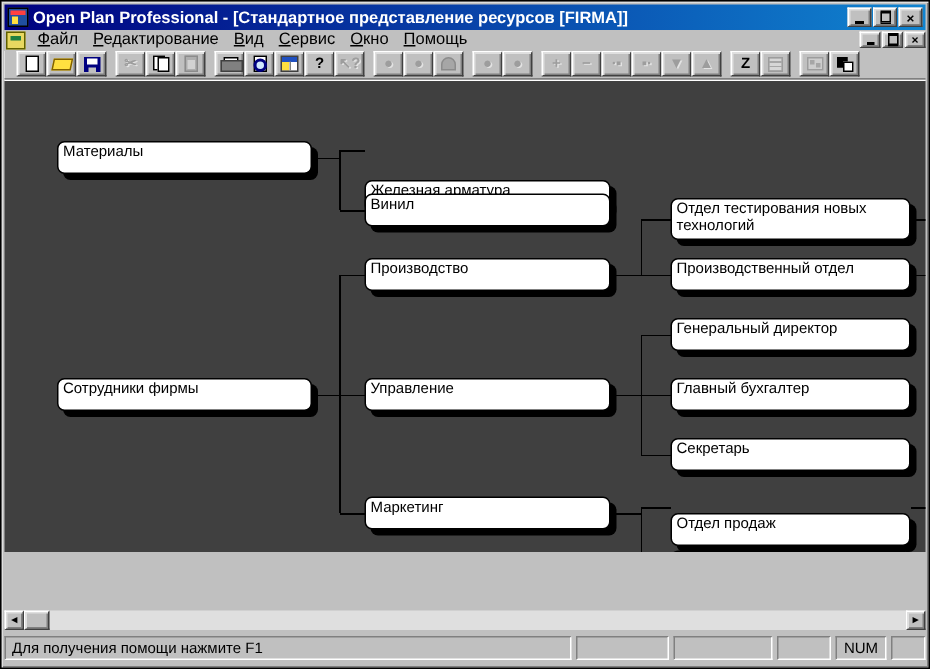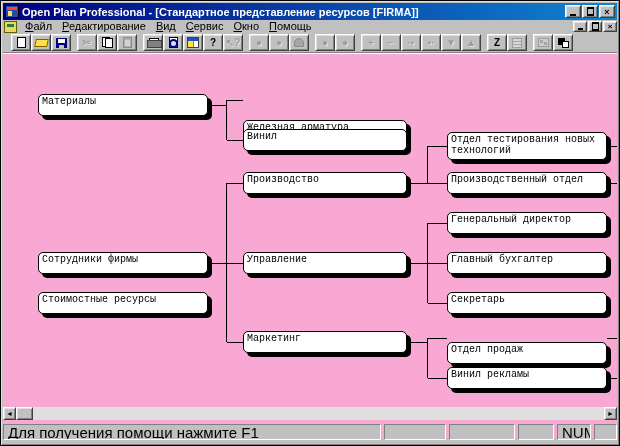--- a/index.html
+++ b/index.html
@@ -88,22 +88,22 @@
   .i-notes { width:10px; height:10px; border:1px solid #808080; background:repeating-linear-gradient(#e8e8e8 0 2px, #909090 2px 3px); }
   .i-pane { width:11px; height:9px; border:1px solid #808080; background:#d8d8d8; position:relative;}
   .i-pane::before{content:""; position:absolute; left:1px; top:1px; width:3px; height:3px; background:#909090;}
   .i-pane::after{content:""; position:absolute; right:1px; bottom:1px; width:3px; height:3px; background:#909090;}
   .i-resize { width:11px; height:10px; position:relative; }
   .i-resize::before{content:""; position:absolute; left:0; top:0; width:5px; height:5px; background:#000; border:1px solid #000;}
   .i-resize::after{content:""; position:absolute; right:0; bottom:0; width:5px; height:5px; background:#fff; border:1px solid #000;}
 
   
   .canvas {
-    position:absolute; top:53px; left:2px; right:2px; height:384px;
-    background:#f9a8d4; overflow:hidden;font-family:Liberation Mono, monospace;
+    position:absolute; top:53px; left:2px; right:2px; height:314px;
+    background:#404040; overflow:hidden;
   }
   .canvas svg { position:absolute; left:0; top:0; }
   .node {
     position:absolute; background:#fff; border:1px solid #000; border-radius:5px;
     box-shadow:4px 4px 0 #000; padding:1px 3px; font-size:10px; line-height:11px;
     color:#000; overflow:hidden;
   }
 
   
   .hscroll {
@@ -117,21 +117,21 @@
     font-size:7px; color:#000; display:flex; align-items:center; justify-content:center;
   }
   .sthumb { width:17px; height:13px; background:#c0c0c0; flex:0 0 auto;
     border:1px solid; border-color:#fff #404040 #404040 #fff;
     box-shadow: inset 1px 1px 0 #dfdfdf, inset -1px -1px 0 #808080; }
   .strack { flex:1; }
 
   
   .statusbar {
     position:absolute; left:2px; right:2px; top:422px; height:18px;
-    display:flex; gap:3px; padding:1px 0; font-size:15px; color:#000;
+    display:flex; gap:3px; padding:1px 0; font-size:10px; color:#000;
   }
   .spanel {
     border:1px solid; border-color:#808080 #fff #fff #808080;
     padding:0 4px; height:16px; line-height:15px; background:#c0c0c0;
     white-space:nowrap; overflow:hidden;
   }
   .sp-msg { flex:1; }
   .sp-num { width:34px; text-align:center; }
 </style>
 </head>
@@ -284,21 +284,20 @@
         <line x1="424.5" y1="324.5" x2="444" y2="324.5" stroke="#000" stroke-width="1" shape-rendering="crispEdges"></line>
         <line x1="604" y1="92.5" x2="618" y2="92.5" stroke="#000" stroke-width="1" shape-rendering="crispEdges"></line>
         <line x1="604" y1="129.5" x2="618" y2="129.5" stroke="#000" stroke-width="1" shape-rendering="crispEdges"></line>
         <line x1="604" y1="284.5" x2="618" y2="284.5" stroke="#000" stroke-width="1" shape-rendering="crispEdges"></line>
         <line x1="604" y1="324.5" x2="618" y2="324.5" stroke="#000" stroke-width="1" shape-rendering="crispEdges"></line>
       </svg>
   <div class="node" style="left: 35px; top: 40px; width: 170px; height: 22px;"><span>Материалы</span></div>
       <div class="node" style="left: 240px; top: 35px; width: 164px; height: 22px; margin-top: 31px;"><span>Железная арматура</span></div>
       <div class="node" style="left: 240px; top: 75px; width: 164px; height: 22px;"><span>Винил</span></div>
       <div class="node" style="left: 35px; top: 198px; width: 170px; height: 22px;"><span>Сотрудники фирмы</span></div>
-      <div class="node" style="left: 35px; top: 238px; width: 170px; height: 22px;"><span>Стоимостные ресурсы</span></div>
       <div class="node" style="left: 240px; top: 118px; width: 164px; height: 22px;"><span>Производство</span></div>
       <div class="node" style="left: 240px; top: 198px; width: 164px; height: 22px;"><span>Управление</span></div>
       <div class="node" style="left: 240px; top: 277px; width: 164px; height: 22px;"><span>Маркетинг</span></div>
       <div class="node" style="left: 444px; top: 78px; width: 160px; height: 28px;"><span>Отдел тестирования новых технологий</span></div>
       <div class="node" style="left: 444px; top: 118px; width: 160px; height: 22px;"><span>Производственный отдел</span></div>
       <div class="node" style="left: 444px; top: 158px; width: 160px; height: 22px;"><span>Генеральный директор</span></div>
       <div class="node" style="left: 444px; top: 198px; width: 160px; height: 22px;"><span>Главный бухгалтер</span></div>
       <div class="node" style="left: 444px; top: 238px; width: 160px; height: 22px;"><span>Секретарь</span></div>
       <div class="node" style="left: 444px; top: 288px; width: 160px; height: 22px;"><span>Отдел продаж</span></div>
       <div class="node" style="left: 444px; top: 313px; width: 160px; height: 22px;"><span>Винил рекламы</span></div>

